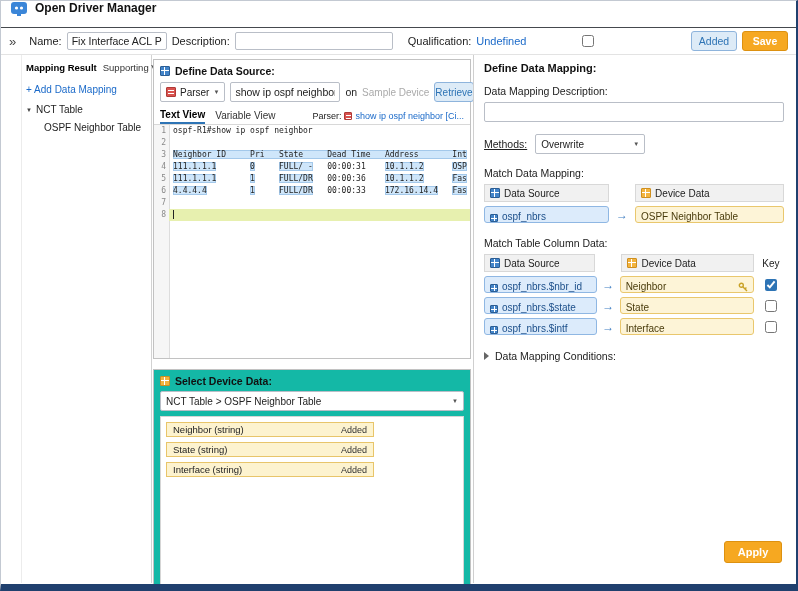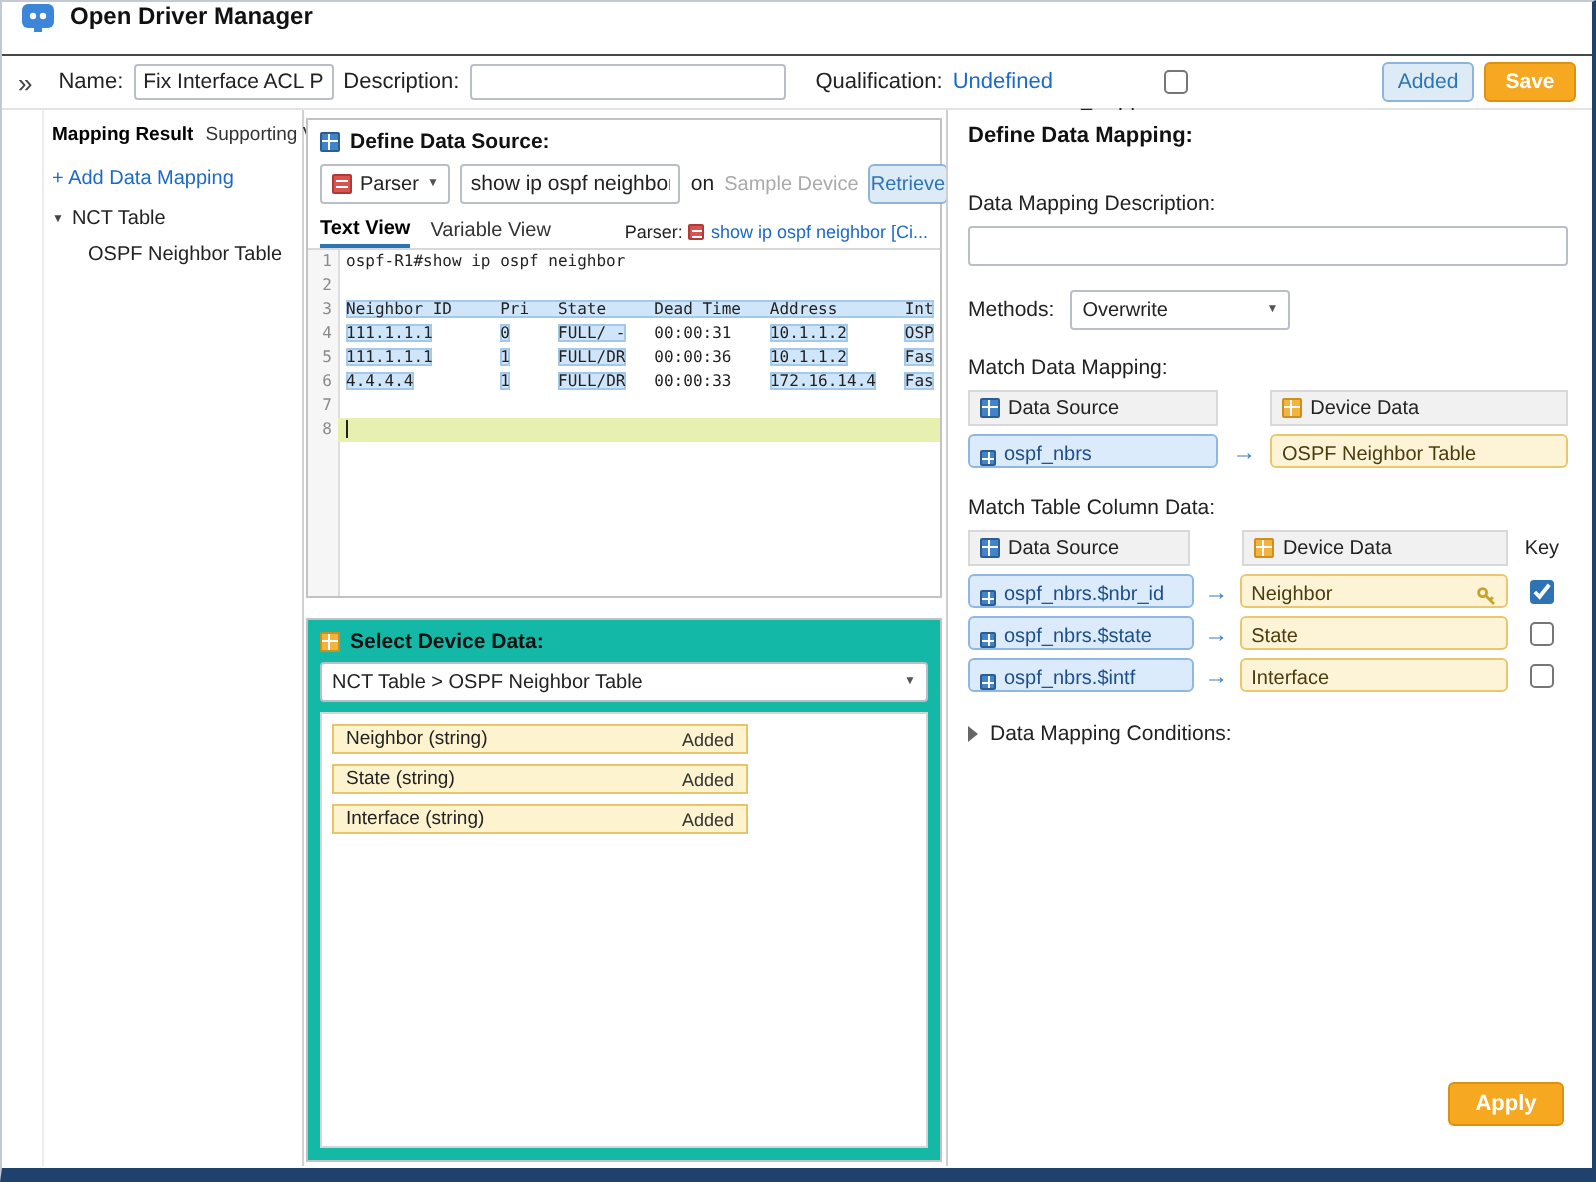--- a/index.html
+++ b/index.html
@@ -32,21 +32,21 @@
   .side-tab.active{font-weight:bold;color:#000;}
   .add-link{display:inline-block;margin-top:11px;font-size:10px;}
   .tree{margin-top:9px;font-size:10px;}
   .tree-root{display:flex;align-items:center;gap:4px;cursor:pointer;}
   .tree-caret{color:#444;font-size:6px;line-height:1;}
   .tree-caret::before{content:"\25BC";}
   .tree-child{margin:7px 0 0 18px;cursor:pointer;color:#222;white-space:nowrap;}
   
   .mid-panel{position:absolute;left:152px;top:0;width:318px;height:100%;}
   .box{border:1px solid #c2c2c2;background:#fff;}
-  .ds-box{margin-top:4px;height:240px;display:flex;flex-direction:column;}
+  .ds-box{margin-top:4px;height:300px;display:flex;flex-direction:column;}
   .box-header{display:flex;align-items:center;gap:5px;padding:5px 6px 3px;}
   .box-title{font-weight:bold;font-size:10.5px;color:#111;}
   .ic{display:inline-block;width:10px;height:10px;border-radius:1px;flex:0 0 auto;}
   .ic-blue{background-color:#4284c9;border:1px solid #2a5d94;background-image:linear-gradient(#fff,#fff),linear-gradient(#fff,#fff);
     background-size:8px 1px,1px 8px;background-position:0 3px,3px 0;background-repeat:no-repeat;}
   .ic-yellow{background-color:#f3b43e;border:1px solid #cf8f1f;background-image:linear-gradient(#fff,#fff),linear-gradient(#fff,#fff);
     background-size:8px 1px,1px 8px;background-position:0 3px,3px 0;background-repeat:no-repeat;}
   .ic-red{background-color:#d9534f;border:1px solid #b03a37;background-image:linear-gradient(#fff,#fff),linear-gradient(#fff,#fff);
     background-size:6px 1px,6px 1px;background-position:1px 2px,1px 5px;background-repeat:no-repeat;}
   .ic.small{width:8px;height:8px;}
@@ -71,25 +71,25 @@
   .code-line.current .lt{background:#e7f0af;}
   .hl{background:#cfe6fa;box-shadow:inset 0 0 0 1px #a3c8ea;}
   .caret{display:inline-block;width:1px;height:9px;background:#222;vertical-align:middle;}
   .dd-box{margin-top:10px;height:272px;display:flex;flex-direction:column;background:#14b8a6;}
   .table-select{margin:1px 6px 5px;height:20px;font-size:10px;}
   .dd-list{flex:1;margin:0 6px 6px;border:1px solid #d5d5d5;background:#fff;padding:5px;overflow:hidden;}
   .dd-row{display:flex;align-items:center;justify-content:space-between;height:15px;margin-bottom:5px;background:#fdf3cf;border:1px solid #e8c56a;padding:0 6px;width:208px;font-size:9.5px;cursor:pointer;}
   .dd-status{color:#333;font-size:9px;}
   
   .right-panel{position:absolute;left:472px;top:0;right:2px;height:100%;border-left:1px solid #cfcfcf;padding:7px 10px;background:#fff;}
-  .rp-title{font-weight:bold;font-size:11px;margin-bottom:22px;color:#111;}
+  .rp-title{font-weight:bold;font-size:11px;margin-bottom:11px;color:#111;}
   .rp-label{font-size:10.5px;margin-bottom:5px;color:#222;}
   .ti.rp-desc{width:100%;height:20px;margin-bottom:12px;}
   .methods-row{display:flex;align-items:center;gap:8px;margin-bottom:13px;}
-  .methods-row .rp-label{margin-bottom:0;}
+  .methods-row .rp-label{margin-bottom:0;text-decoration:underline;}
   .methods-select{width:110px;height:20px;}
   .rp-label.section{margin-top:2px;}
   .map-head{display:flex;margin-bottom:2px;}
   .map-hcell{display:flex;align-items:center;gap:4px;height:18px;background:#f1f1f1;border:1px solid #d8d8d8;font-size:10px;padding:0 5px;}
   .map-hcell.src{width:126px;}
   .map-hcell.tgt{width:150px;margin-left:26px;}
   .map-hcell.key{width:30px;margin-left:4px;background:transparent;border:none;justify-content:center;padding:0;}
   .map-row{display:flex;align-items:center;margin-top:4px;}
   .chip{display:flex;align-items:flex-end;gap:4px;height:17px;border-radius:3px;padding:0 5px;font-size:10px;cursor:pointer;white-space:nowrap;overflow:hidden;}
   .chip.blue{width:126px;background:#dcebfb;border:1px solid #8fb7e3;color:#1c4f8a;}

